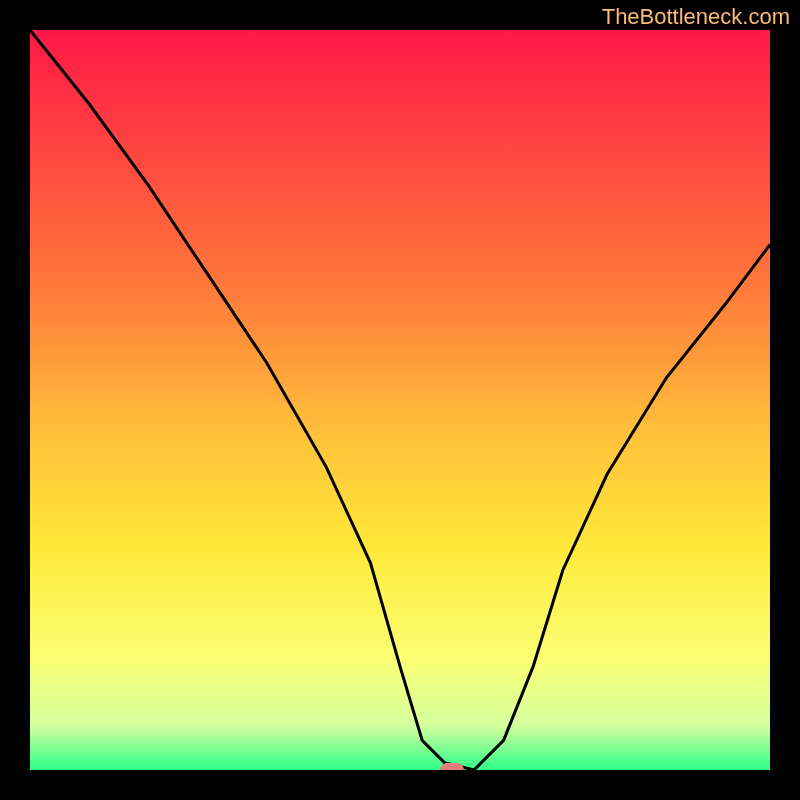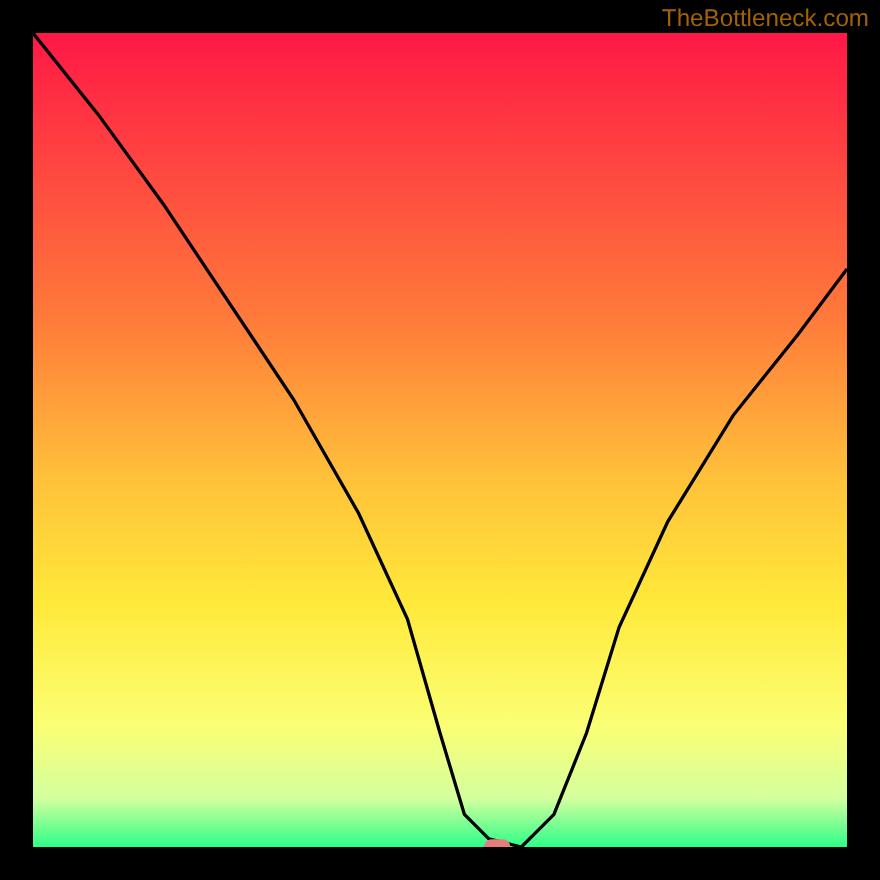--- a/index.html
+++ b/index.html
@@ -8,21 +8,21 @@
     width: 800px;
     height: 800px;
     background: #000;
     position: relative;
     font-family: Arial, Helvetica, sans-serif;
   }
   .attribution {
     position: absolute;
     top: 4px;
     right: 10px;
-    color: #a16207;
+    color: #fdba74;
     font-size: 22px;
     font-weight: 500;
     z-index: 10;
   }
   .plot-area {
     position: absolute;
     left: 30px;
     top: 30px;
     width: 740px;
     height: 740px;

